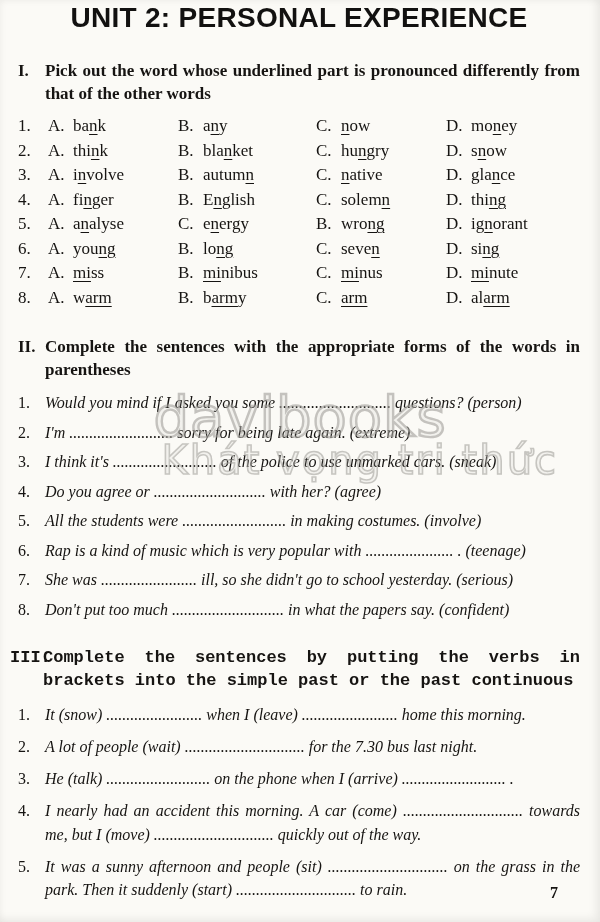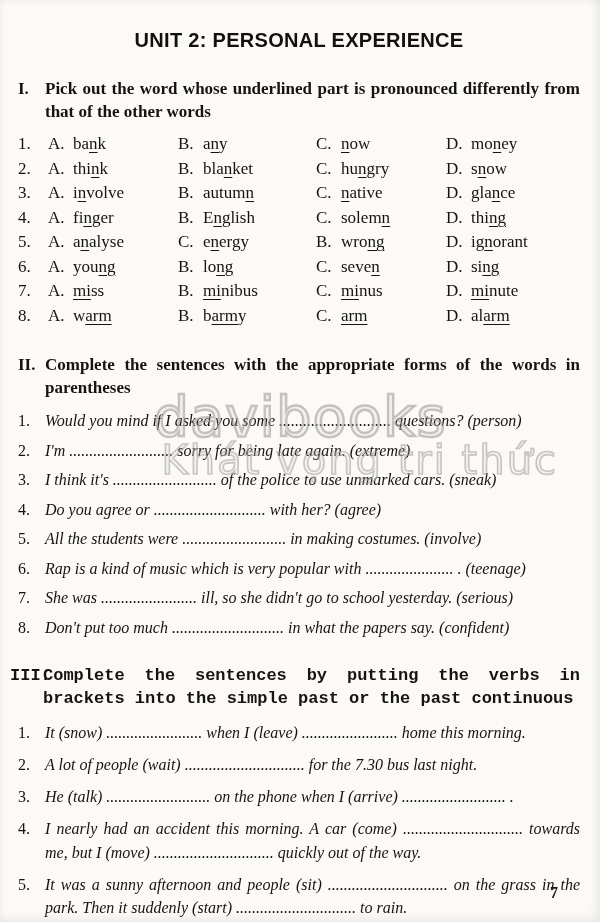--- a/index.html
+++ b/index.html
@@ -5,22 +5,22 @@
   html,body { margin:0; padding:0; }
   body { width:600px; height:922px; background:#e9e7e2; font-family:"Liberation Serif", serif; }
   .page {
     position:relative; width:600px; height:922px; overflow:hidden;
     background:#fbfaf6; color:#161412;
     box-shadow: inset -4px -3px 8px rgba(0,0,0,0.07), inset 2px 2px 6px rgba(0,0,0,0.03);
   }
   .content { position:relative; z-index:1; padding:0 20px 0 18px; }
 
   .title {
-    margin:0; padding-top:29px; text-align:center;
-    font-family:"Liberation Sans", sans-serif; font-size:20px; font-weight:700;
+    margin:0; padding-top:2px; text-align:center;
+    font-family:"Liberation Sans", sans-serif; font-size:28px; font-weight:700;
     letter-spacing:0.3px; color:#121110;
   }
 
   .sec-head { display:flex; margin-top:25px; }
   .sec-head .sec-num { flex:none; width:27px; font-weight:700; font-size:17px; line-height:23px; }
   .sec-head.wide .sec-num { width:33px; }
   .sec-head .sec-title { flex:1; margin:0; font-weight:700; font-size:17px; line-height:23px; text-align:justify; }
   .sec-head.wide { margin-left:-8px;font-family:Liberation Mono, monospace; }
 
   .choices { margin-top:9px; }

